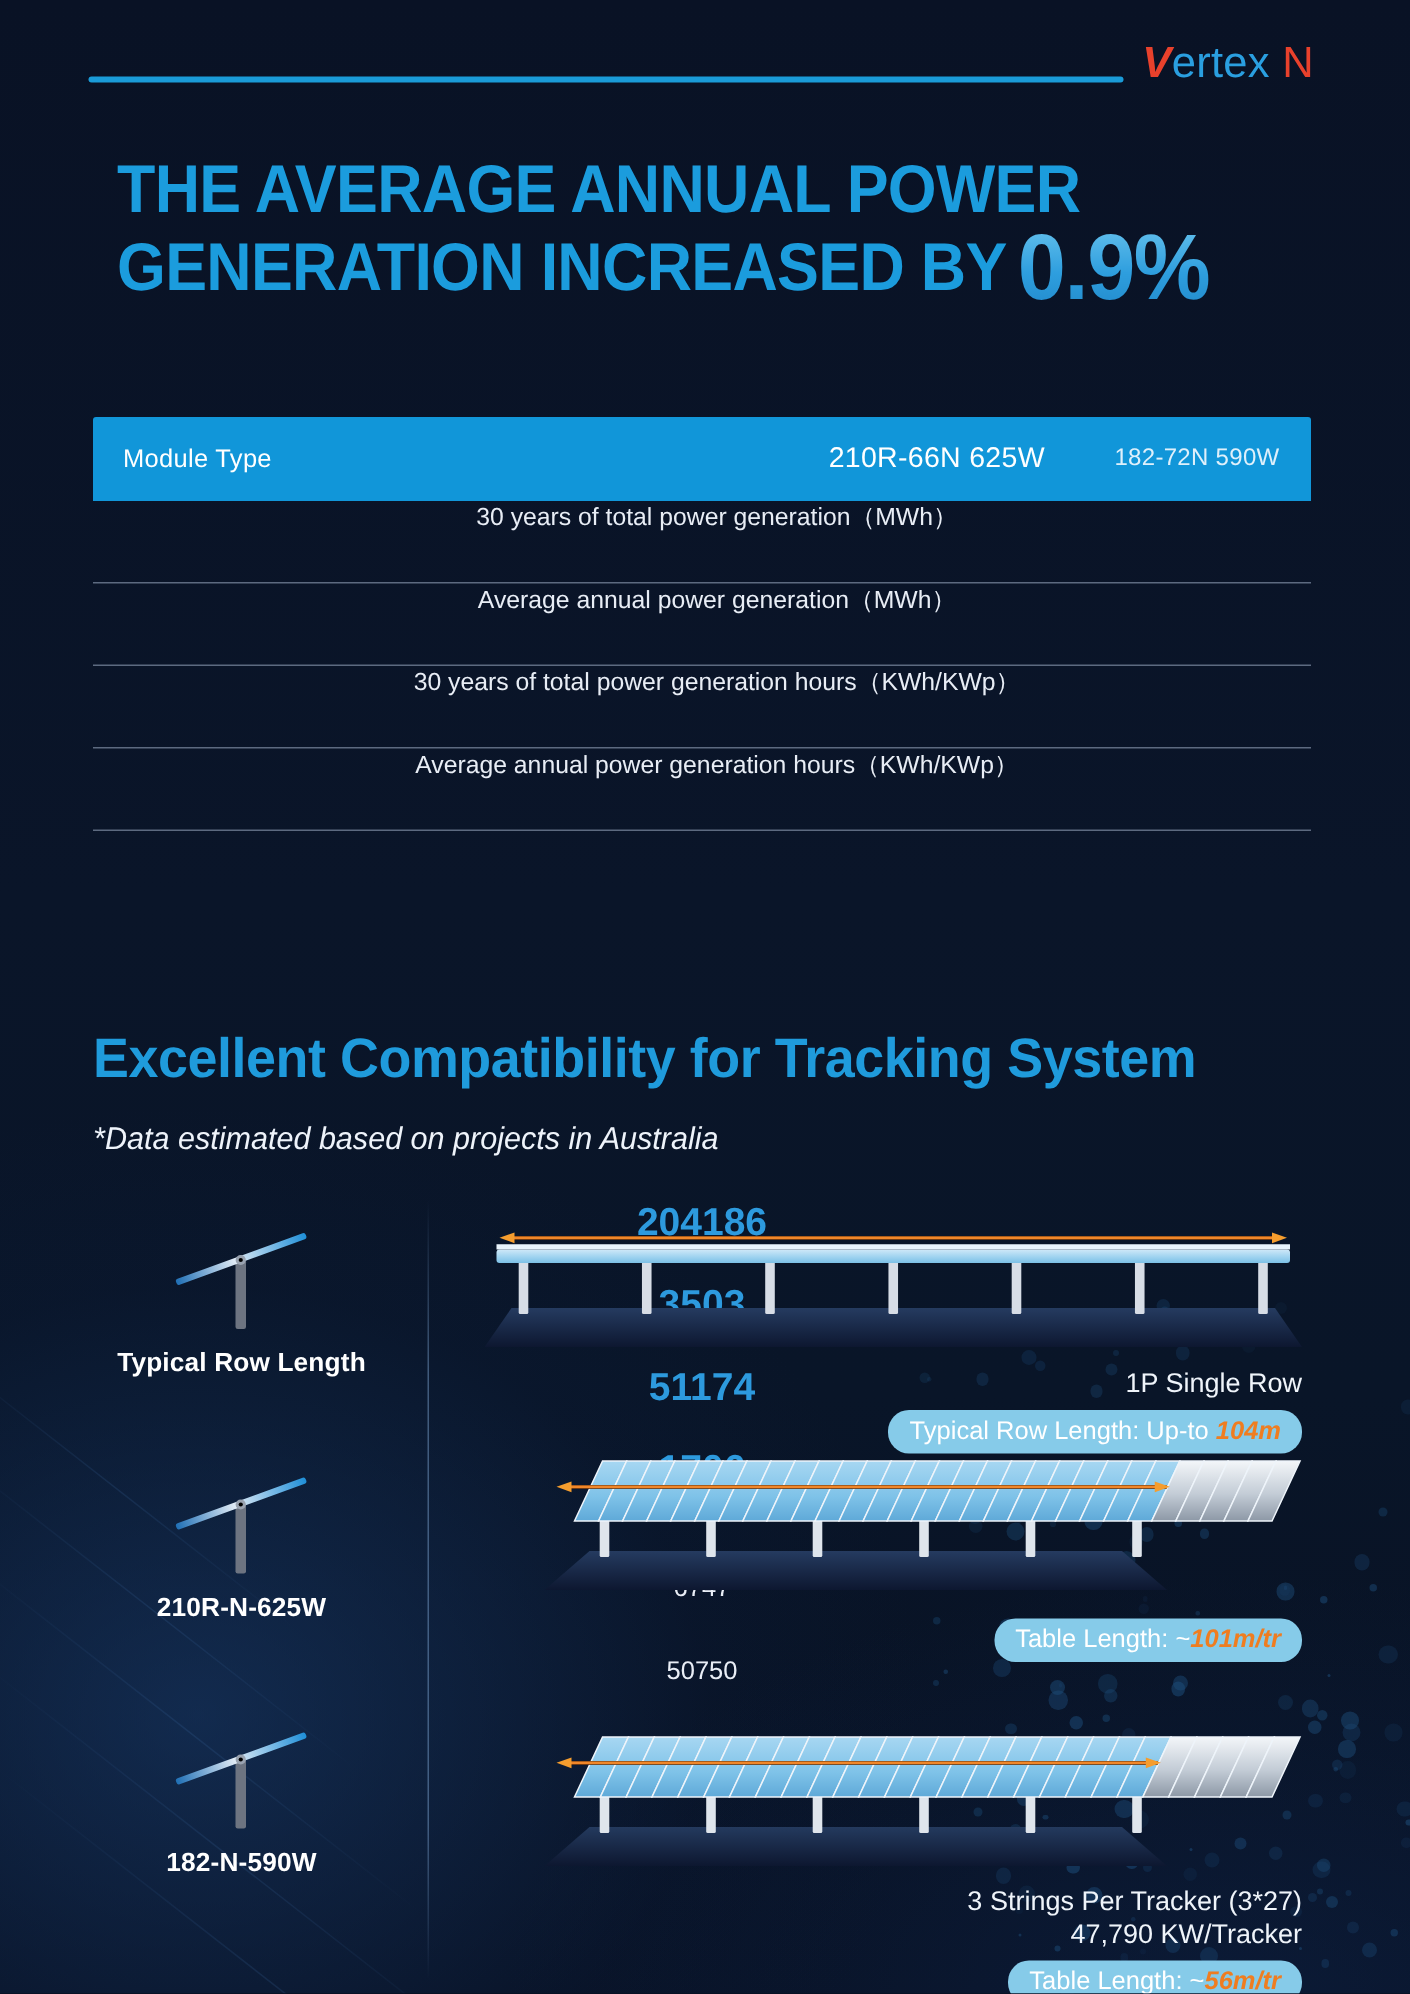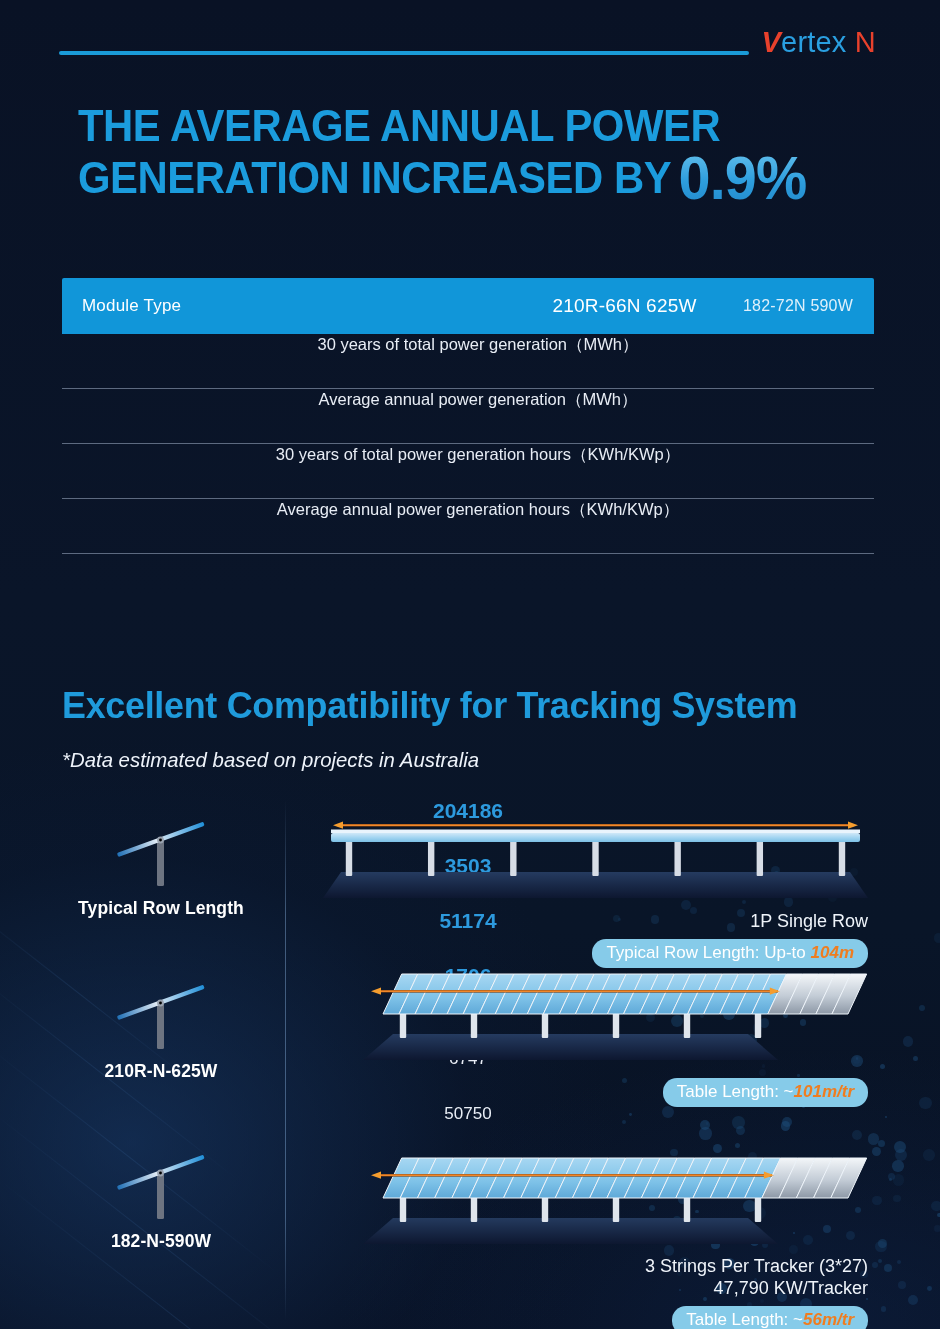--- a/index.html
+++ b/index.html
@@ -66,21 +66,21 @@
     display:flex; align-items:center; height:56px;
     background:#1196d9; border-radius:2px 2px 0 0;
   }
   .th-label { flex:0 0 465px; padding-left:20px; color:#ffffff; font-size:17px; font-weight:400; letter-spacing:.2px; }
   .th-a { flex:0 0 195px; text-align:center; color:#ffffff; font-size:19px; font-weight:400; letter-spacing:.2px; }
   .th-b { flex:1; text-align:center; color:#dff0fb; font-size:16px; font-weight:400; letter-spacing:.2px; }
 
   .trow { display:flex; align-items:center; height:55px; border-bottom:1px solid #5d6a80;flex-direction:column; }
   .trow:first-of-type { border-top:none; }
   .td-label { flex:0 0 465px; padding-left:20px; color:#e8edf5; font-size:16.5px; font-weight:400; white-space:nowrap; }
-  .td-a { flex:0 0 195px; text-align:left; color:#2d9ade; font-size:21px; font-weight:700; }
+  .td-a { flex:0 0 195px; text-align:left; color:#2d9ade; font-size:26px; font-weight:700; }
   .td-b { flex:1; text-align:center; color:#e9eef6; font-size:17px; font-weight:400; }
 
   
   .sec-title {
     position:absolute; left:62px; top:685px;
     font-size:37px; font-weight:700; color:#1f9bdc; letter-spacing:-0.3px;
     white-space:nowrap; transform:scaleX(0.97); transform-origin:left top;
   }
   .sec-sub {
     position:absolute; left:62px; top:748px;

